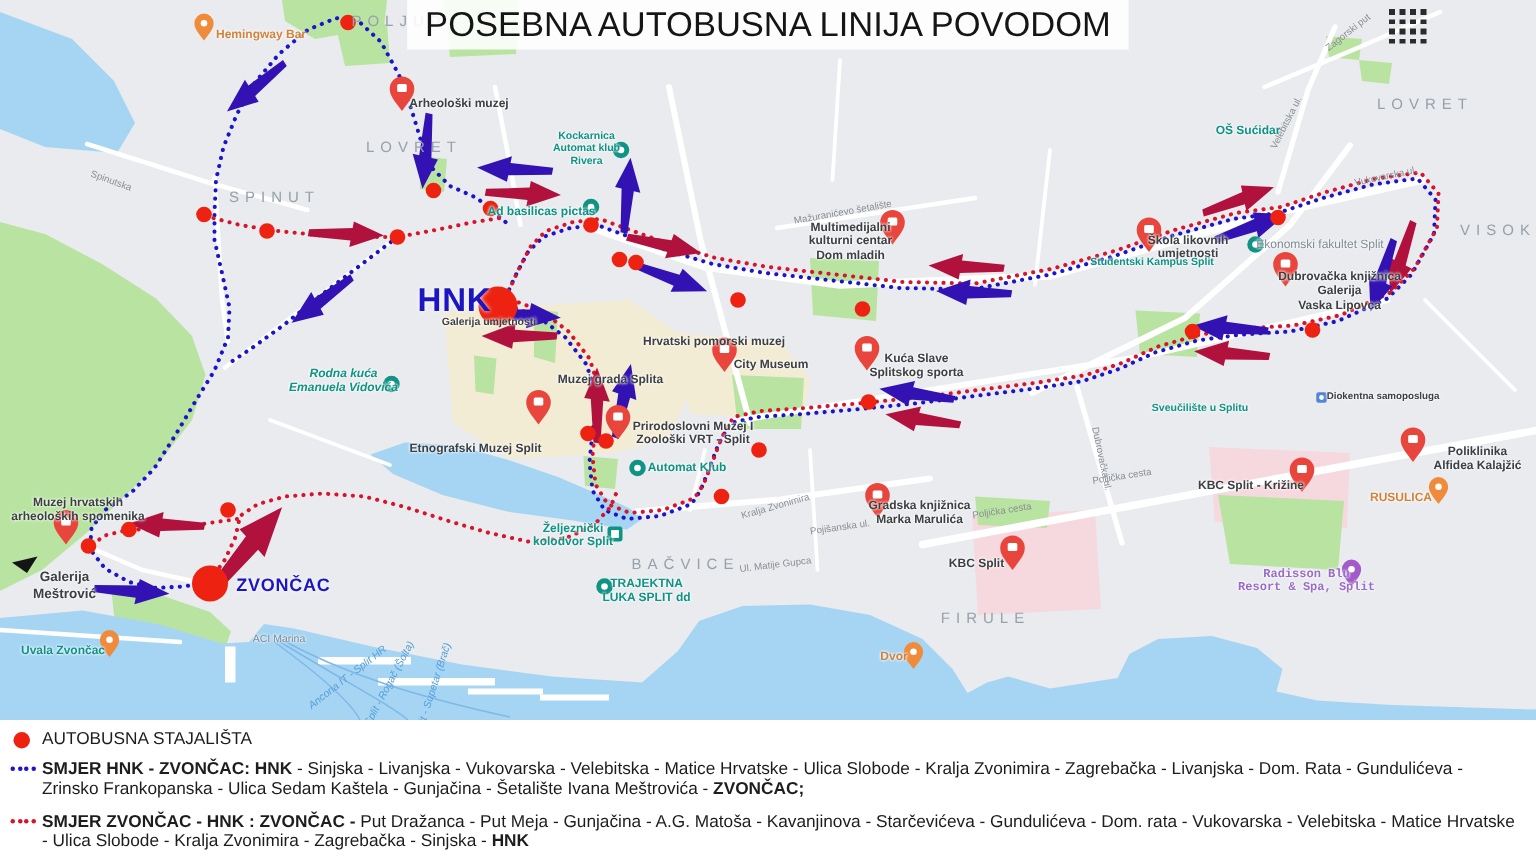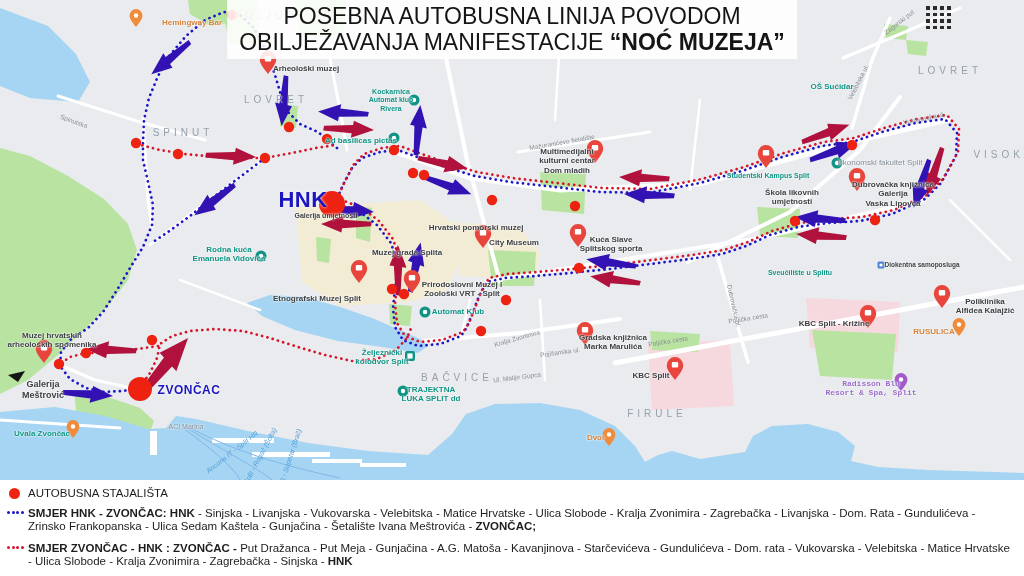--- a/index.html
+++ b/index.html
@@ -263,21 +263,21 @@
           <circle cy="-11.5" r="2.2" fill="#fff"></circle>
         </g>
         <g transform="translate(881,265)">
           <rect x="-3.5" y="-3.5" width="7" height="7" rx="1.5" fill="#4f86d6"></rect>
           <circle r="1.6" fill="#fff"></circle>
         </g>
         <circle cx="332" cy="204" r="13" fill="#ee2211"></circle>
         <circle cx="140" cy="389" r="12" fill="#ee2211"></circle>
       </svg>
     <div id="labels">
-        <div class="poi c-orange" style="left: 180px; top: 23px; padding-left: 24px;">
+        <div class="poi c-orange" style="left: 162px; top: 23px; padding-left: 24px;">
           <div>Hemingway Bar</div>
         </div>
         <div class="poi c-dark" style="left: 306px; top: 69px;">
           <div>Arheološki muzej</div>
         </div>
         <div class="poi c-teal" style="left: 391px; top: 100px; font-size: 7px;">
           <div>Kockarnica</div>
           <div>Automat klub</div>
           <div>Rivera</div>
         </div>
@@ -296,30 +296,30 @@
         <div class="poi c-dark" style="left: 514px; top: 243px;">
           <div>City Museum</div>
         </div>
         <div class="poi c-dark" style="left: 317px; top: 280px; margin-top: 19px;">
           <div>Etnografski Muzej Split</div>
         </div>
         <div class="poi c-dark" style="left: 462px; top: 289px;">
           <div>Prirodoslovni Muzej I</div>
           <div>Zoološki VRT - Split</div>
         </div>
-        <div class="poi c-teal" style="left: 229px; top: 254px;">
+        <div class="poi c-teal" style="left: 229px; top: 254px; font-style: italic;">
           <div>Rodna kuća</div>
           <div>Emanuela Vidovića</div>
         </div>
         <div class="poi c-dark" style="left: 567px; top: 161px;">
           <div>Multimedijalni</div>
           <div>kulturni centar</div>
           <div>Dom mladih</div>
         </div>
-        <div class="poi c-dark" style="left: 792px; top: 165px; margin-top: 32px;">
+        <div class="poi c-dark" style="left: 792px; top: 165px;">
           <div>Škola likovnih</div>
           <div>umjetnosti</div>
         </div>
         <div class="poi c-teal" style="left: 768px; top: 176px; font-size: 7px;">
           <div>Studentski Kampus Split</div>
         </div>
         <div class="poi c-gray" style="left: 880px; top: 163px;">
           <div>Ekonomski fakultet Split</div>
         </div>
         <div class="poi c-dark" style="left: 893px; top: 194px;">
@@ -410,21 +410,20 @@
         <div class="sea-label" style="left: 232px; top: 452px; transform: translate(-50%, -50%) rotate(-38deg);">Ancona IT - Split HR</div>
         <div class="sea-label" style="left: 260px; top: 456px; transform: translate(-50%, -50%) rotate(-62deg);">Split - Rogač (Šolta)</div>
         <div class="sea-label" style="left: 289px; top: 460px; transform: translate(-50%, -50%) rotate(-72deg);">Split - Supetar (Brač)</div>
         <div class="terminal" style="left: 303px; top: 200px; font-size: 22px;">HNK</div>
         <div class="terminal" style="left: 189px; top: 390px; font-size: 12px;">ZVONČAC</div>
       </div>
   </div>
 
   <div class="title">
     <div>POSEBNA AUTOBUSNA LINIJA POVODOM</div>
-    <div><span>OBILJEŽAVANJA MANIFESTACIJE </span><b>“NOĆ MUZEJA”</b></div>
   </div>
 
   <div class="apps-grid">
     <i></i>
       <i></i>
       <i></i>
       <i></i>
       <i></i>
       <i></i>
       <i></i>

